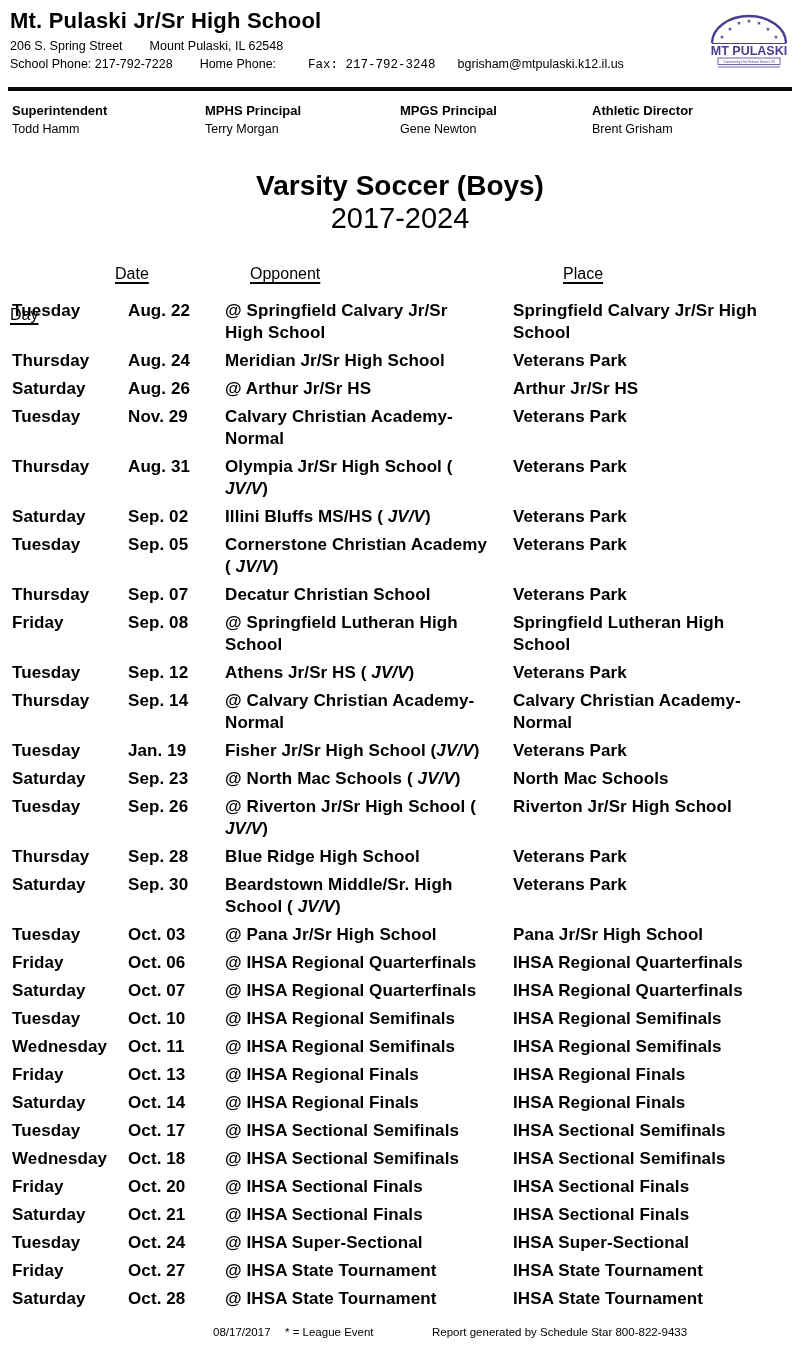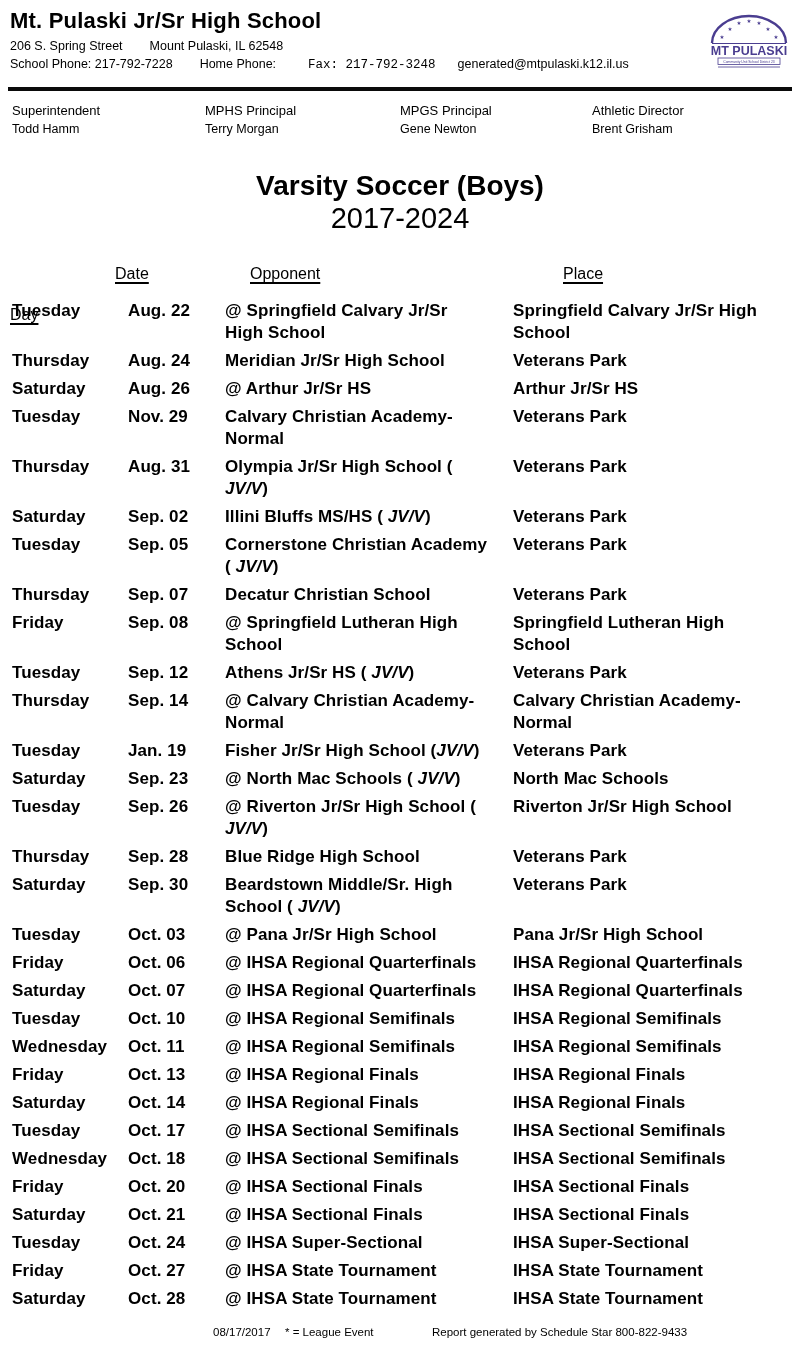--- a/index.html
+++ b/index.html
@@ -21,21 +21,21 @@
   .contact-line .seg.hp { margin-right:32px; }
   .contact-line .seg.fx { margin-right:22px;font-family:Liberation Mono, monospace; }
 
   .logo { position:absolute; left:704px; top:12px; width:90px; height:58px; }
 
   .top-rule { position:absolute; left:8px; right:8px; top:87px; height:4px; background:#0a0a0a; }
 
   
   .staff { position:absolute; left:12px; top:103px; right:4px;
            display:grid; grid-template-columns:193px 195px 192px auto; }
-  .staff .s-title { font-size:13px; font-weight:normal; line-height:16px; }
+  .staff .s-title { font-size:13px; font-weight:bold; line-height:16px; }
   .staff .s-name  { font-size:12.5px; line-height:16px; margin-top:2px; }
 
   
   .title-block { position:absolute; left:0; top:171px; width:100%; text-align:center; }
   .title-main { font-size:28px; font-weight:bold; line-height:30px; }
   .title-season { font-size:29px; font-weight:normal; line-height:32px; margin-top:1px; }
 
   
   .sched { position:absolute; left:10px; top:265px; width:786px; }
   .sched-head { position:relative; height:35px; font-size:16px; }
@@ -63,21 +63,21 @@
 </style>
 </head>
 <body>
 
 <div class="school-block">
   <div class="school-name">Mt. Pulaski Jr/Sr High School</div>
   <div class="address-line">
     <span class="street">206 S. Spring Street</span><span class="city">Mount Pulaski, IL  62548</span>
   </div>
   <div class="contact-line">
-    <span class="seg sp">School Phone: 217-792-7228</span><span class="seg hp">Home Phone:</span><span class="seg fx">Fax: 217-792-3248</span><span class="seg em">generated@mtpulaski.k12.il.us</span>
+    <span class="seg sp">School Phone: 217-792-7228</span><span class="seg hp">Home Phone:</span><span class="seg fx">Fax: 217-792-3248</span><span class="seg em">bgrisham@mtpulaski.k12.il.us</span>
   </div>
 </div>
 
 <div class="logo">
   <svg width="90" height="58" viewBox="0 0 90 58">
     <path d="M 8 31 A 37 27 0 0 1 82 31" fill="none" stroke="#4a3d90" stroke-width="2.4"></path>
     <g fill="#4a3d90" font-size="5.5" text-anchor="middle">
       <text x="18" y="27">★</text>
       <text x="26" y="19">★</text>
       <text x="35" y="13">★</text>

